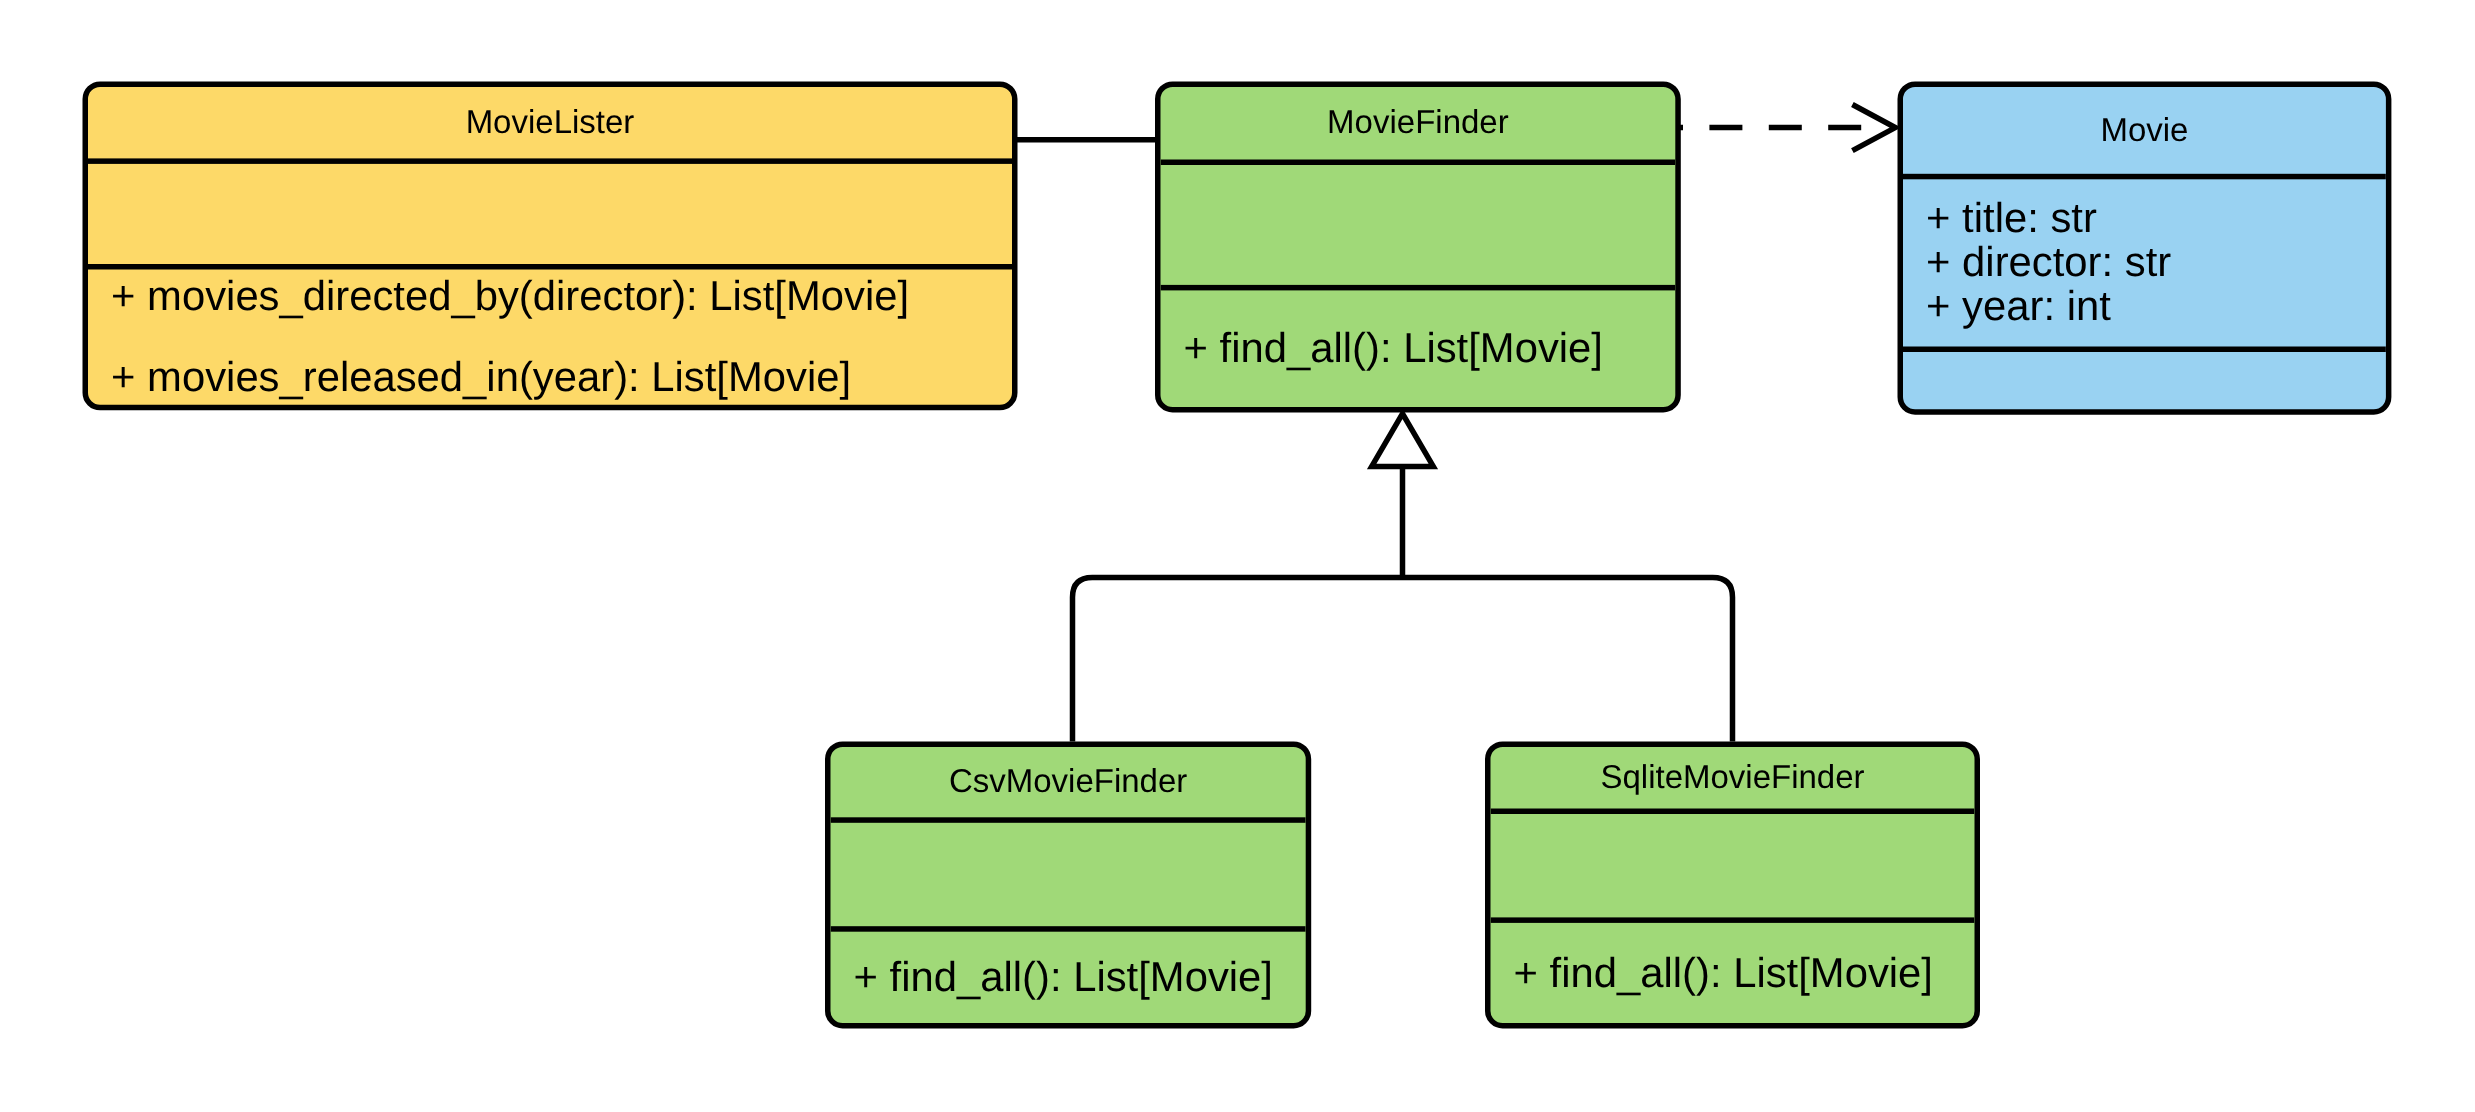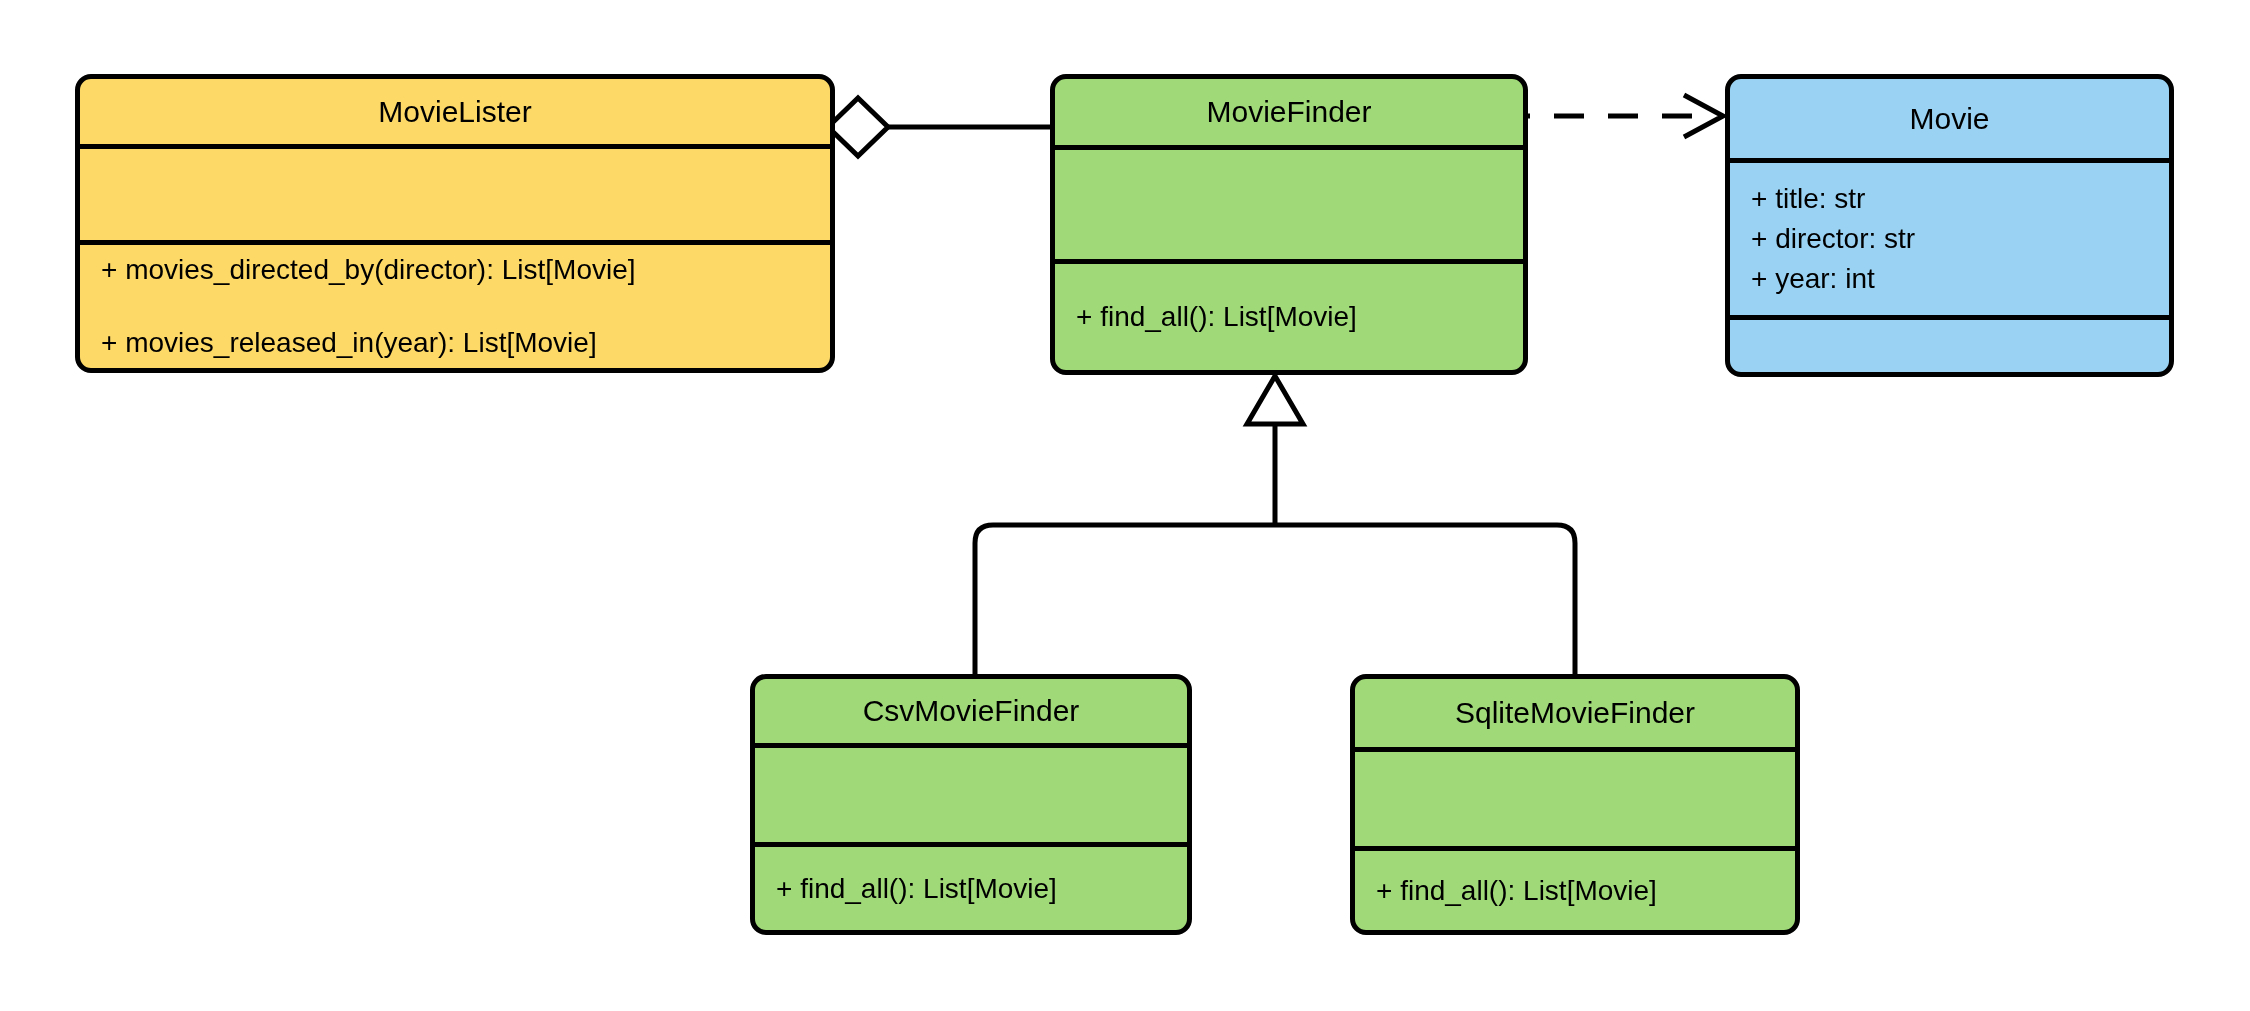--- a/index.html
+++ b/index.html
@@ -68,21 +68,21 @@
     flex-direction: column;
     justify-content: center;
     padding-left: 21px;
     padding-right: 10px;
   }
   .sec.grow {
     flex: 1 1 auto;
     gap: 33px;
   }
   .row {
-    font-size: 28px;
+    font-size: 38px;
     line-height: 40px;
     white-space: nowrap;
   }
 </style>
 </head>
 <body>
 
 <div class="stage">
 
   <svg class="edges" width="2250" height="1011" viewBox="0 0 2250 1011">
@@ -96,21 +96,21 @@
       <line class="edge-line dashed" x1="1500" y1="116" x2="1706" y2="116"></line>
       <polyline class="open-arrow" points="1684,95 1723,116 1684,137"></polyline>
     </g>
 
     <g>
       <path class="edge-line" d="M 975 674 L 975 543 Q 975 525 993 525 L 1557 525 Q 1575 525 1575 543 L 1575 674 M 1275 525 L 1275 424"></path>
       <polygon class="hollow" points="1275,376 1303,424 1247,424"></polygon>
     </g>
   </svg>
 
-  <div class="uml-class" style="left: 75px; top: 74px; width: 760px; height: 299px; background-color: rgb(253, 217, 104);">
+  <div class="uml-class" style="left: 75px; top: 74px; width: 850px; height: 299px; background-color: rgb(253, 217, 104);">
     <div class="sec title" style="height:65px;">MovieLister</div>
     <div class="sec body" style="height:96px;"></div>
     <div class="sec body grow">
       <div class="row">+ movies_directed_by(director): List[Movie]</div>
       <div class="row">+ movies_released_in(year): List[Movie]</div>
     </div>
   </div>
 
   <div class="uml-class" style="left: 1050px; top: 74px; width: 478px; height: 301px; background-color: rgb(160, 217, 120);">
     <div class="sec title" style="height:66px;">MovieFinder</div>
@@ -132,20 +132,20 @@
 
   <div class="uml-class" style="left: 750px; top: 674px; width: 442px; height: 261px; background-color: rgb(160, 217, 120);">
     <div class="sec title" style="height:64px;">CsvMovieFinder</div>
     <div class="sec body" style="height:99px;"></div>
     <div class="sec body grow">
       <div class="row">+ find_all(): List[Movie]</div>
     </div>
   </div>
 
   <div class="uml-class" style="left: 1350px; top: 674px; width: 450px; height: 261px; background-color: rgb(160, 217, 120);">
-    <div class="sec title" style="height:68px;">SqliteMovieFinder</div>
+    <div class="sec title" style="height:56px;">SqliteMovieFinder</div>
     <div class="sec body" style="height:99px;"></div>
     <div class="sec body grow">
       <div class="row">+ find_all(): List[Movie]</div>
     </div>
   </div>
 
 </div>
 
 </body></html>

